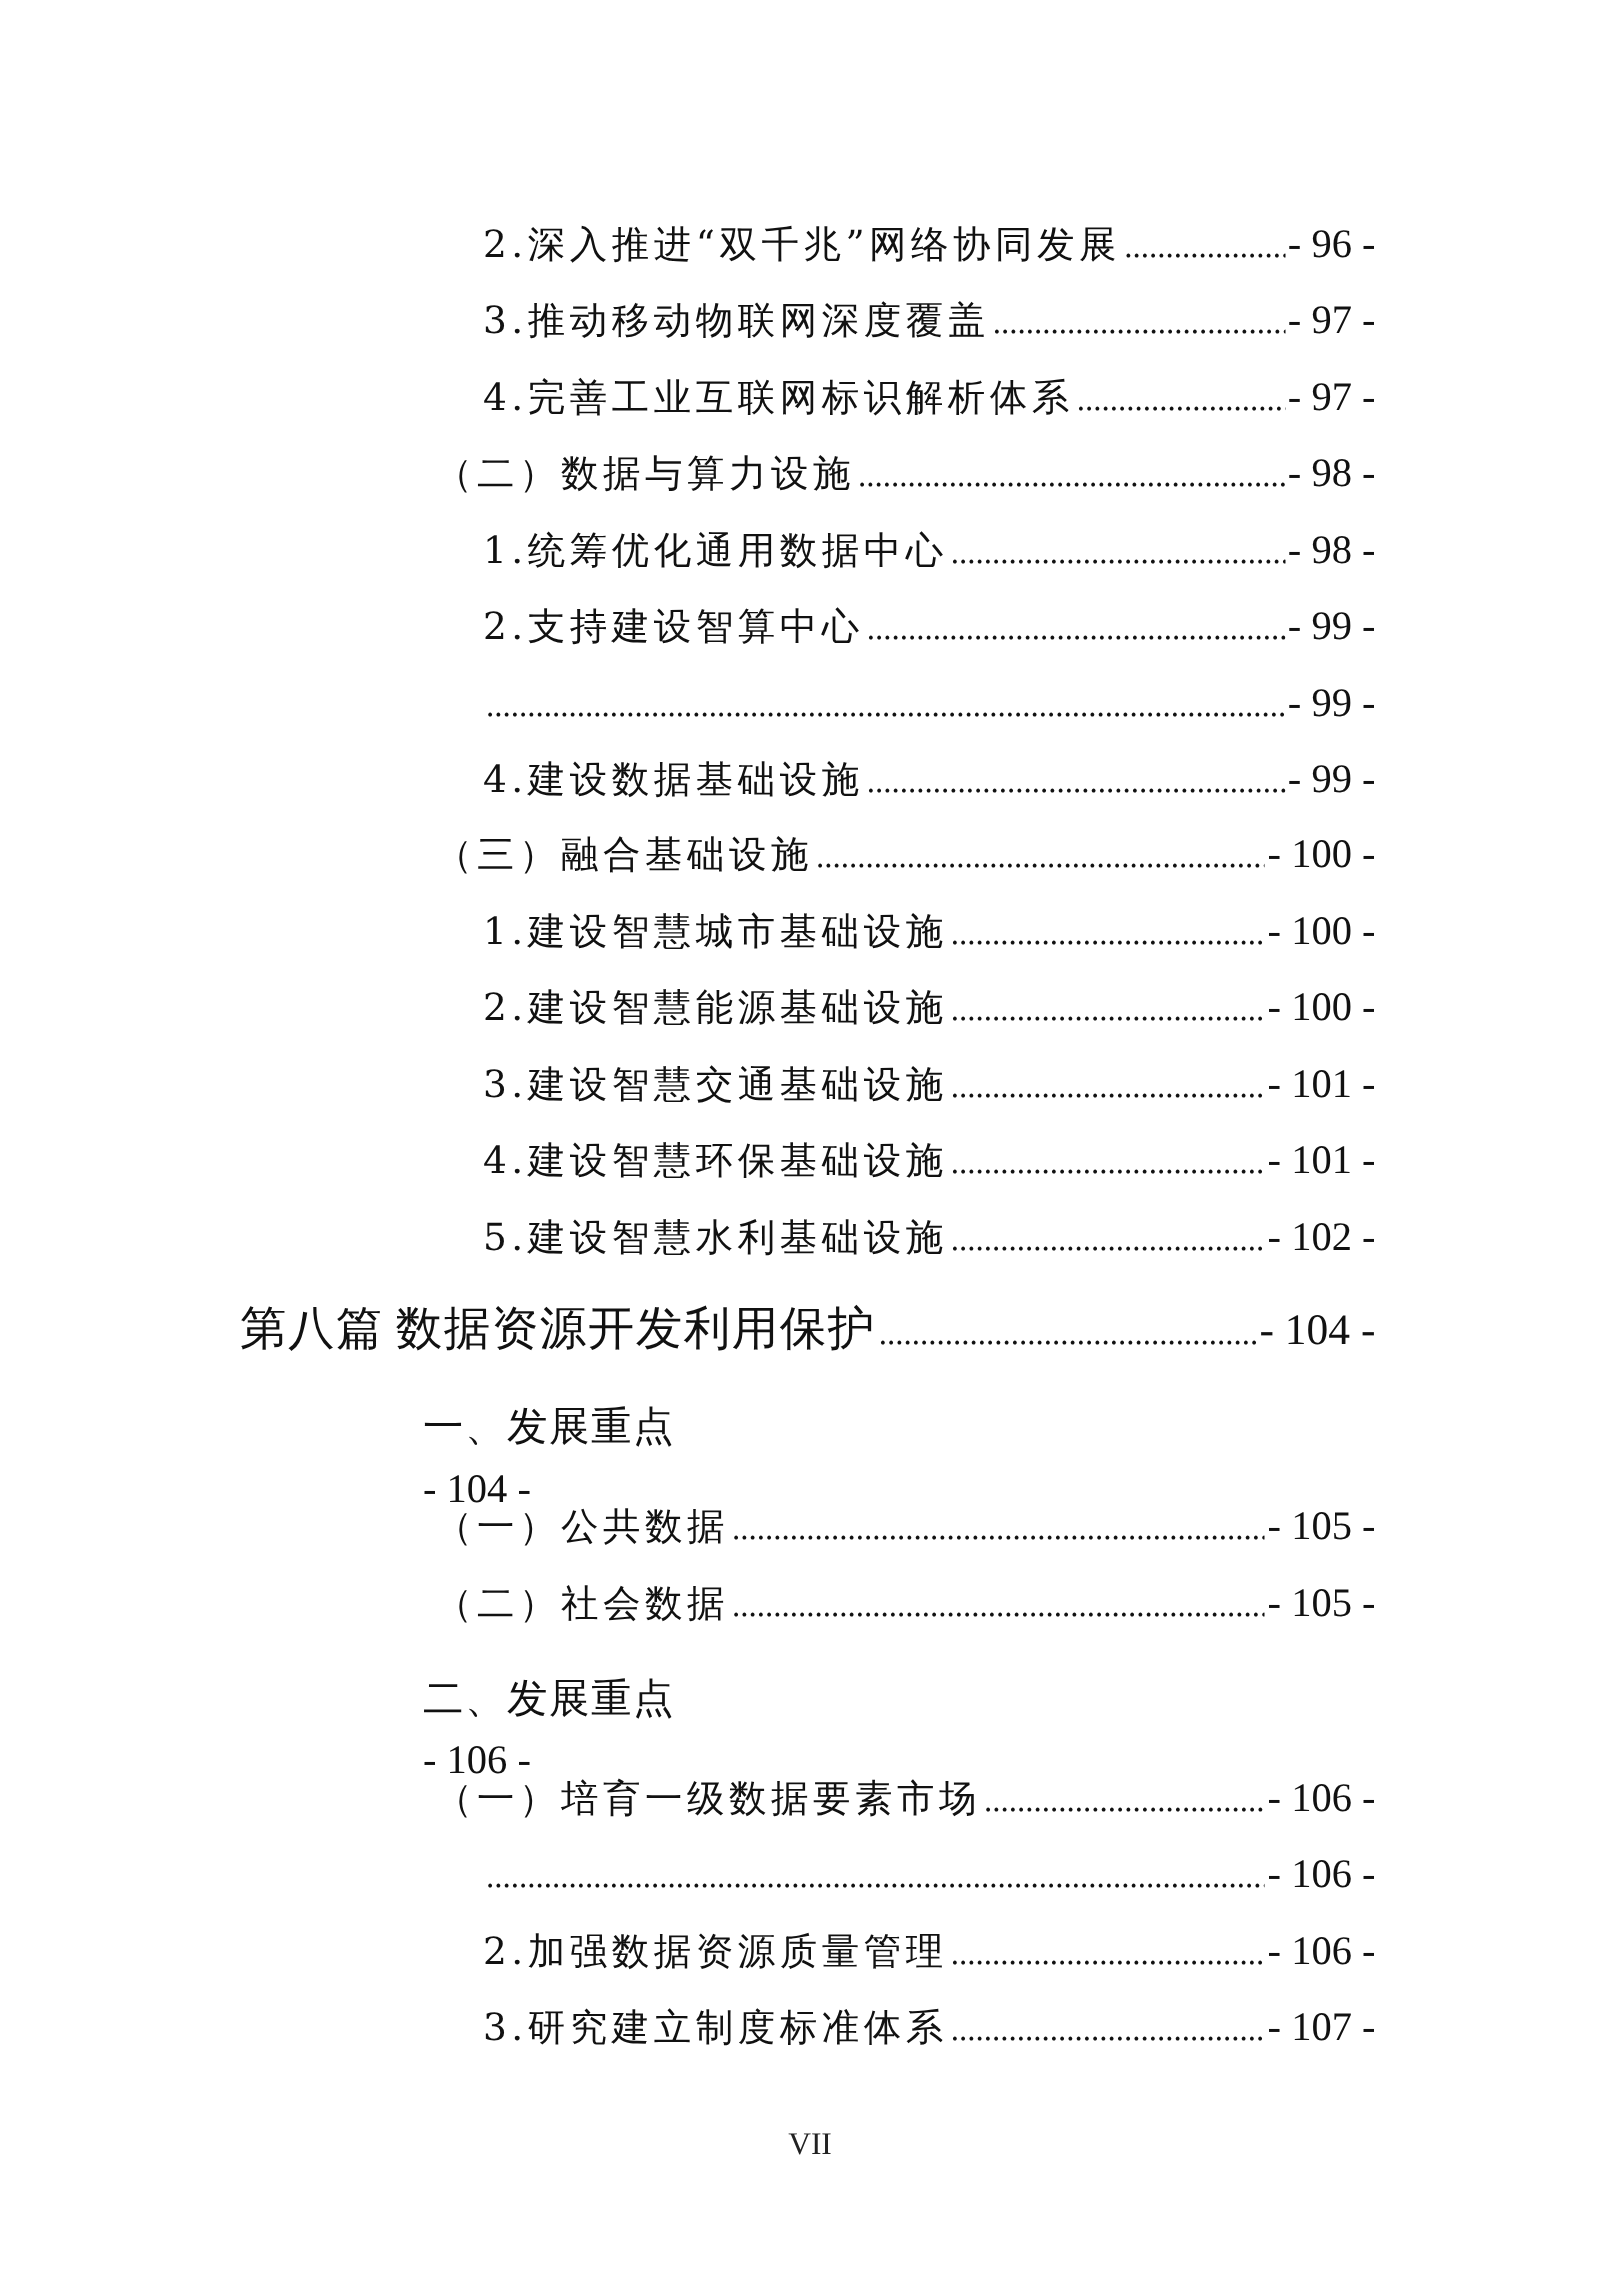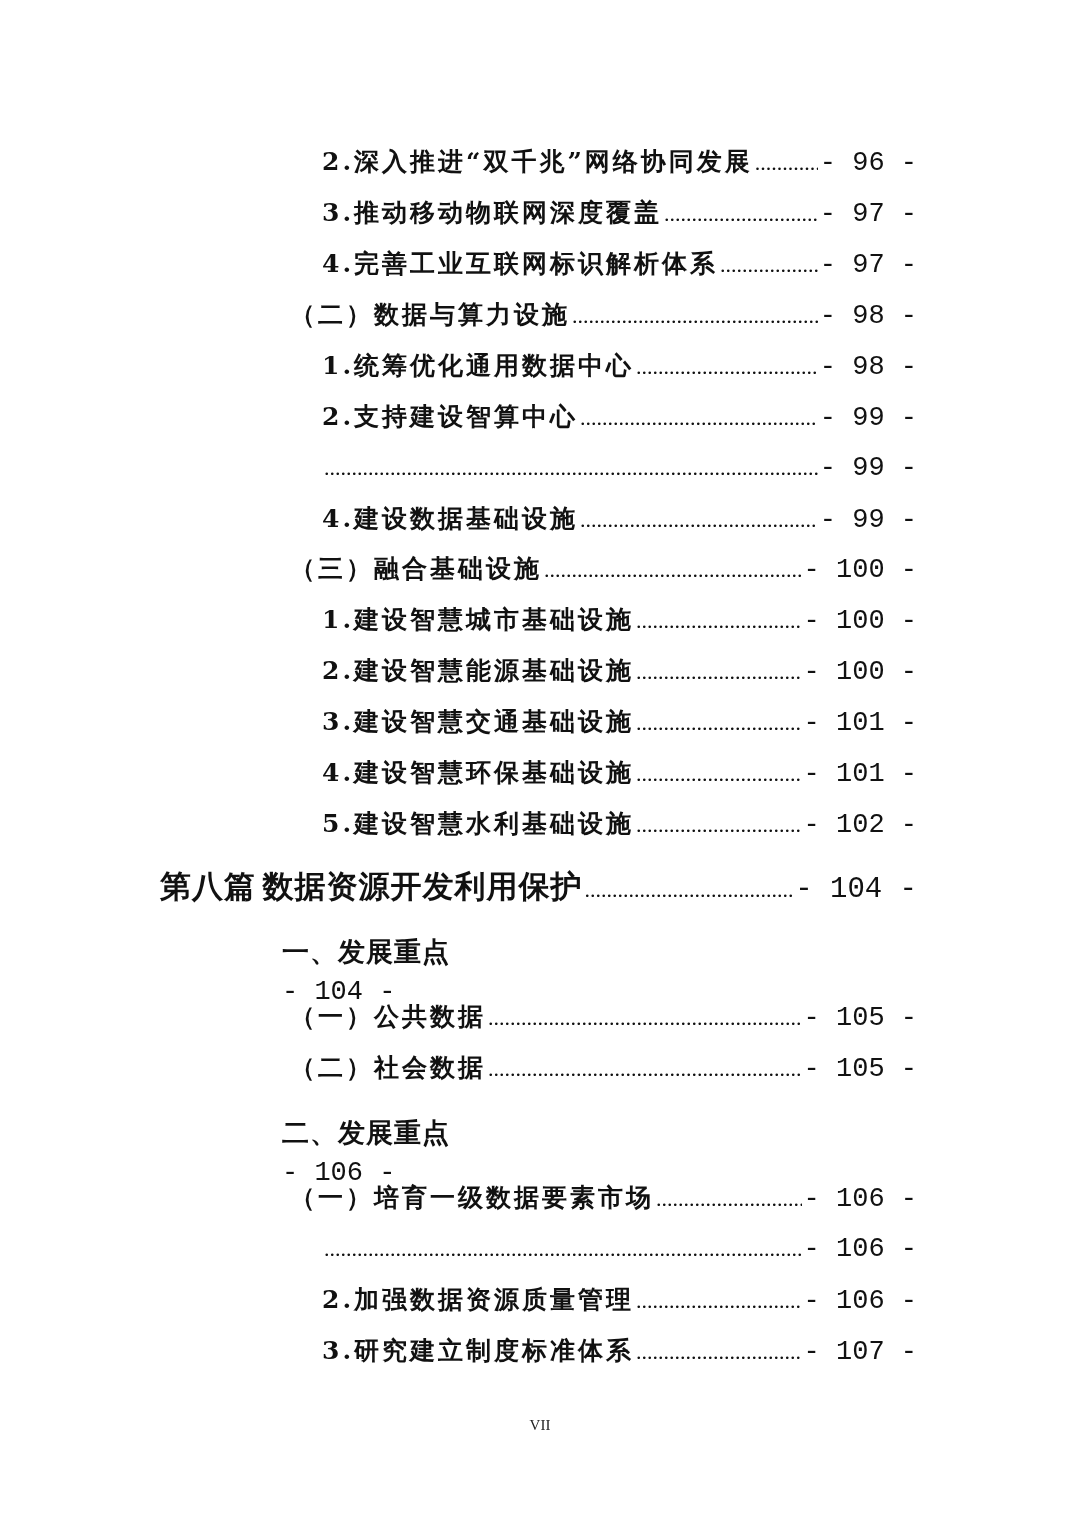--- a/index.html
+++ b/index.html
@@ -9,35 +9,35 @@
       display: flex;
       align-items: baseline;
       right: 163px;
       white-space: nowrap;
       font-family: "DejaVu Serif", "Liberation Serif", serif;
       font-size: 25px;
       letter-spacing: 3px;
       height: 40px;
       line-height: 40px;
     }
-    .row .title { flex: 0 0 auto; font-weight: bold; }
+    .row .title { flex: 0 0 auto; }
     .row .dots {
       flex: 1 1 auto;
       overflow: hidden;
       letter-spacing: 0;
       font-family: "Liberation Serif", serif;
       font-size: 22px;
       margin: 0 2px;
     }
     .row .dots::before {
       content: "........................................................................................................................................................................................................";
     }
     .row .page {
       flex: 0 0 auto;
-      font-family: Liberation Mono, monospace;
+      font-family: Liberation Serif, serif;
       letter-spacing: 0;
       font-size: 27px;
     }
     .row.l3 { left: 322px; }
     .row.l2 { left: 290px; }
     .row.h1 {
       left: 160px;
       font-family: "DejaVu Sans", "Liberation Sans", sans-serif;
       font-size: 31px;
       letter-spacing: 1px;
@@ -51,21 +51,21 @@
       font-size: 27px;
       letter-spacing: 1px;
       flex-direction: column;
     }
     .footer {
       position: absolute;
       left: 0; right: 0;
       top: 1417px;
       text-align: center;
       font-family: "Liberation Serif", serif;
-      font-size: 15px;
+      font-size: 21px;
       color: #222;
     }
   </style>
 </head>
 <body>
 
 <div>
   <div class="row l3" style="top:142px">
     <span class="title">2.深入推进“双千兆”网络协同发展</span>
     <span class="dots"></span>

